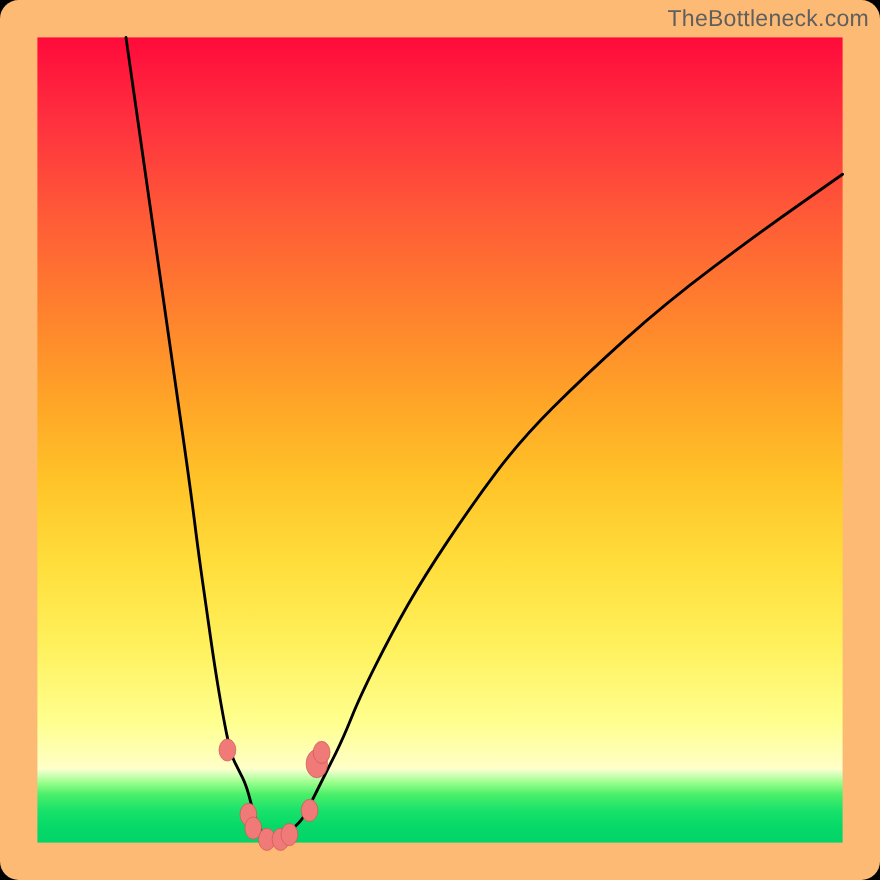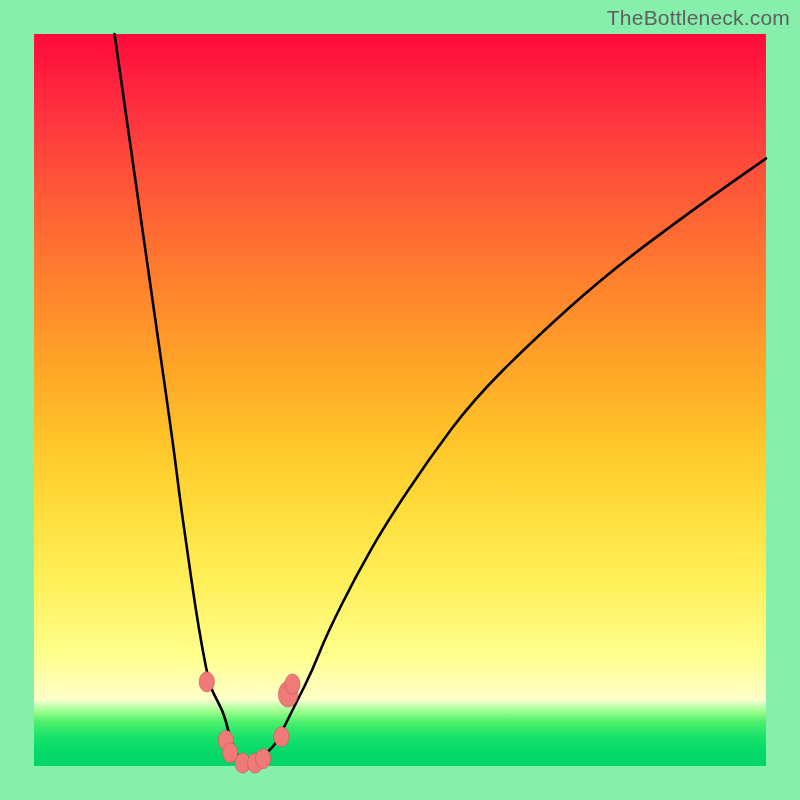--- a/index.html
+++ b/index.html
@@ -10,21 +10,22 @@
     background: #000;
     overflow: hidden;
     font-family: Arial, Helvetica, sans-serif;
   }
   .frame {
     position: absolute;
     left: 0;
     top: 0;
     width: 800px;
     height: 800px;
-    background: #86efac;
+    background: #fdba74;
+    border-radius: 17px;
   }
   .plot-area {
     position: absolute;
     left: 34px;
     top: 34px;
     width: 732px;
     height: 732px;
     
     background: linear-gradient(
       to bottom,

